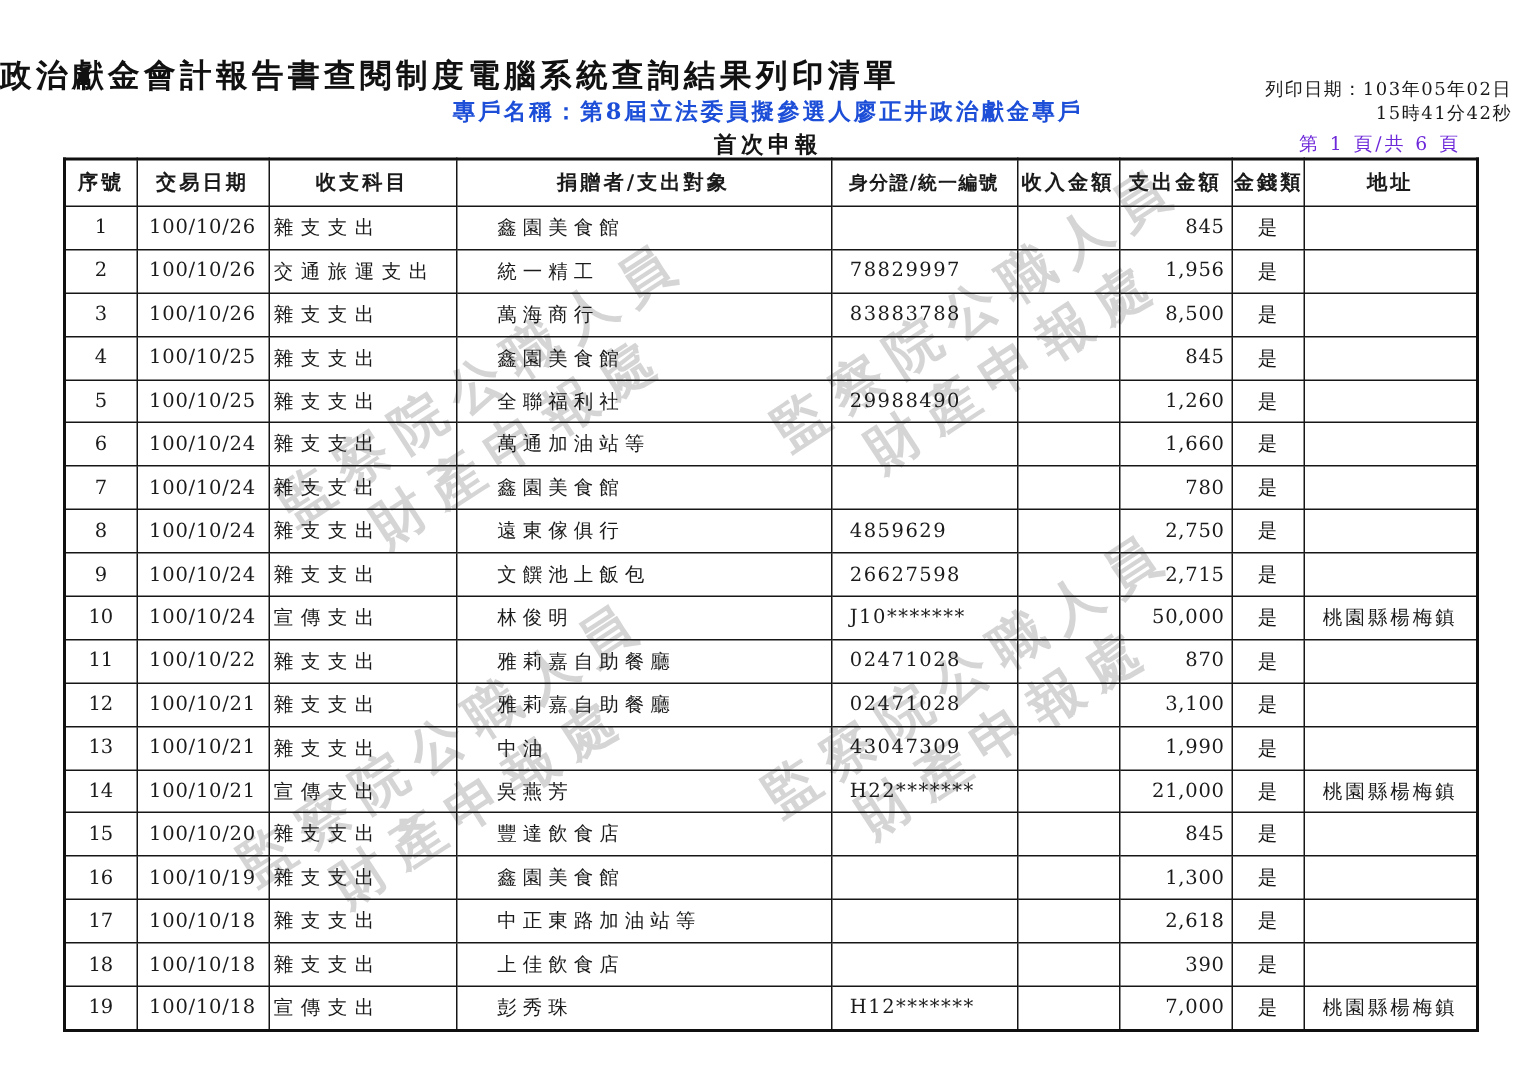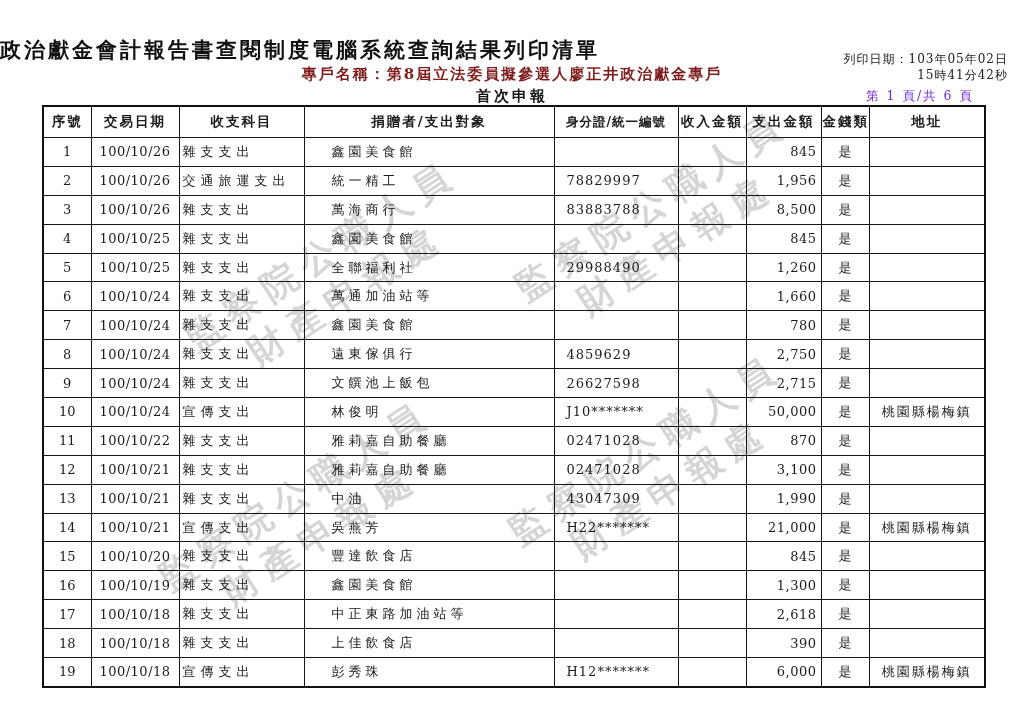--- a/index.html
+++ b/index.html
@@ -7,21 +7,21 @@
     position:relative;width:1024px;height:724px;background:#ffffff;overflow:hidden;
     font-family:"DejaVu Serif","Liberation Serif",serif;color:#1c1c1c;
   }
   
   .doc-title{
     position:absolute;top:36px;left:0;width:100%;text-align:left;
     font-size:21px;font-weight:bold;letter-spacing:3px;color:#111;
   }
   .doc-subtitle{
     position:absolute;top:65px;left:0;width:100%;text-align:center;
-    font-size:15px;font-weight:bold;letter-spacing:2px;color:#7f1d1d;
+    font-size:15px;font-weight:bold;letter-spacing:2px;color:#1d4ed8;
   }
   .doc-reporttype{
     position:absolute;top:87px;left:0;width:100%;text-align:center;
     font-size:15px;font-weight:bold;letter-spacing:3px;color:#151515;
   }
   .print-info{
     position:absolute;top:51px;right:16px;width:200px;text-align:right;
     font-size:12px;letter-spacing:1px;color:#1a1a1a;line-height:16px;
   }
   .page-indicator{
@@ -325,21 +325,21 @@
           <td class="c7">是</td>
           <td class="c8"></td>
         </tr>
         <tr>
           <td class="c0">19</td>
           <td class="c1">100/10/18</td>
           <td class="c2">宣傳支出</td>
           <td class="c3">彭秀珠</td>
           <td class="c4">H12*******</td>
           <td class="c5"></td>
-          <td class="c6">6,000</td>
+          <td class="c6">7,000</td>
           <td class="c7">是</td>
           <td class="c8">桃園縣楊梅鎮</td>
         </tr>
       </tbody>
   </table>
 
 
 </div>
 
 </body></html>

